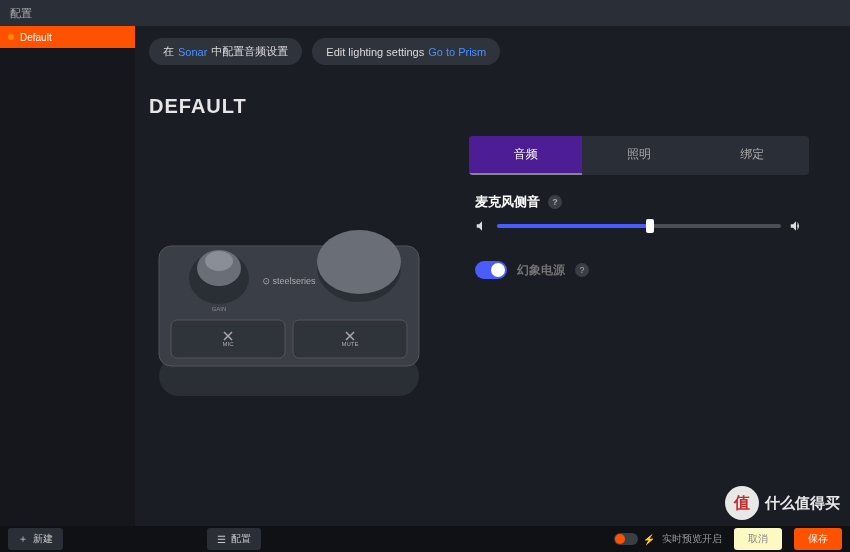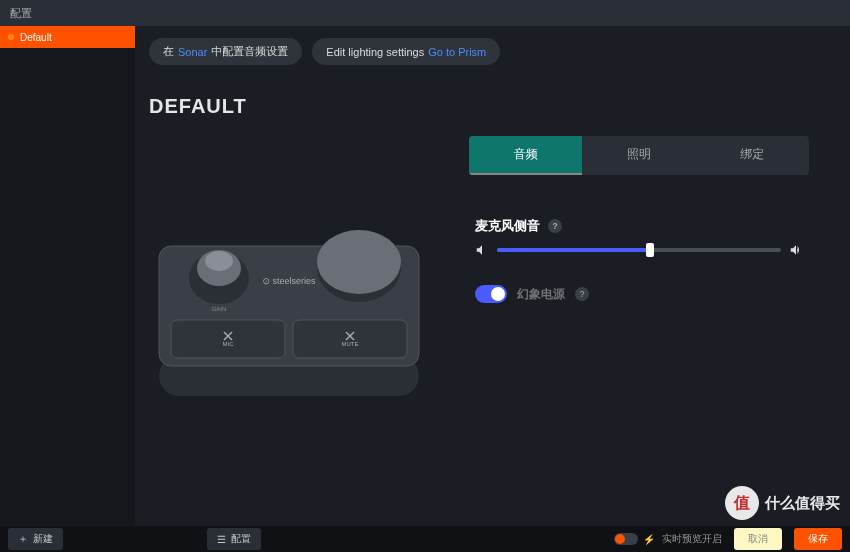--- a/index.html
+++ b/index.html
@@ -13,22 +13,22 @@
 .content { flex: 1; padding: 12px 14px; display: flex; flex-direction: column; }
 .actionrow { display: flex; gap: 10px; margin-bottom: 30px; }
 .pill { background: #2f333c; border-radius: 14px; padding: 6px 14px; font-size: 11px; color: #ddd; display: flex; gap: 4px; align-items: center; }
 .pill .link { color: #4a8fff; }
 .title { font-size: 20px; font-weight: 600; color: #e6e6e6; letter-spacing: 1px; margin-bottom: 18px; }
 .cols { display: flex; gap: 40px; }
 .device { width: 280px; padding-top: 70px; }
 .panel { flex: 1; max-width: 340px; }
 .tabs { display: flex; background: #2a2e37; border-radius: 4px; overflow: hidden; }
 .tab { flex: 1; text-align: center; padding: 10px 0; font-size: 12px; color: #aaa; cursor: pointer; }
-.tab.active { background: #0f766e; color: #fff; border-bottom: 2px solid #888; }
-.section { padding: 18px 6px; margin-top: 24px; }
+.tab.active { background: #4c1d95; color: #fff; border-bottom: 2px solid #888; }
+.section { padding: 18px 6px; }
 .sec-title { font-size: 13px; font-weight: 600; color: #fff; display: flex; align-items: center; gap: 8px; margin-bottom: 8px; }
 .help { width: 14px; height: 14px; border-radius: 50%; background: #3a3e47; font-size: 9px; display: flex; align-items: center; justify-content: center; color: #aaa; }
 .desc { font-size: 10px; color: #999; margin-bottom: 22px; }
 .slider-row { display: flex; align-items: center; gap: 8px; }
 .slider { flex: 1; height: 4px; background: #4a4e57; position: relative; border-radius: 2px; }
 .slider-fill { position: absolute; left: 0; top: 0; height: 100%; width: 54%; background: #4a5bff; border-radius: 2px; }
 .slider-thumb { position: absolute; left: 54%; top: 50%; transform: translate(-50%, -50%); width: 8px; height: 14px; background: #fff; border-radius: 2px; }
 .vol-icon { color: #ddd; }
 .toggle-row { display: flex; align-items: center; gap: 10px; margin-top: 28px; }
 .toggle { width: 32px; height: 18px; background: #4a5bff; border-radius: 9px; position: relative; }

